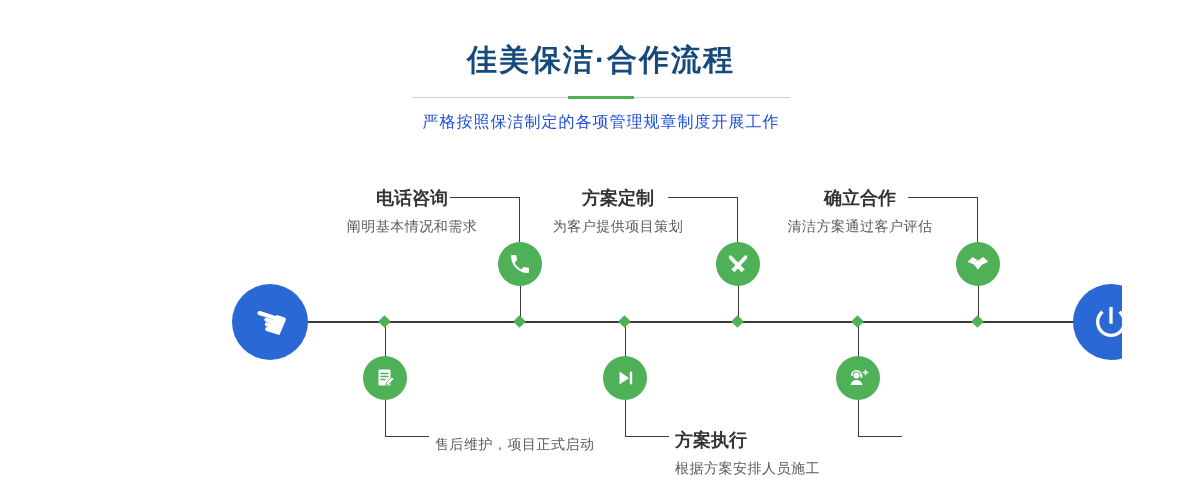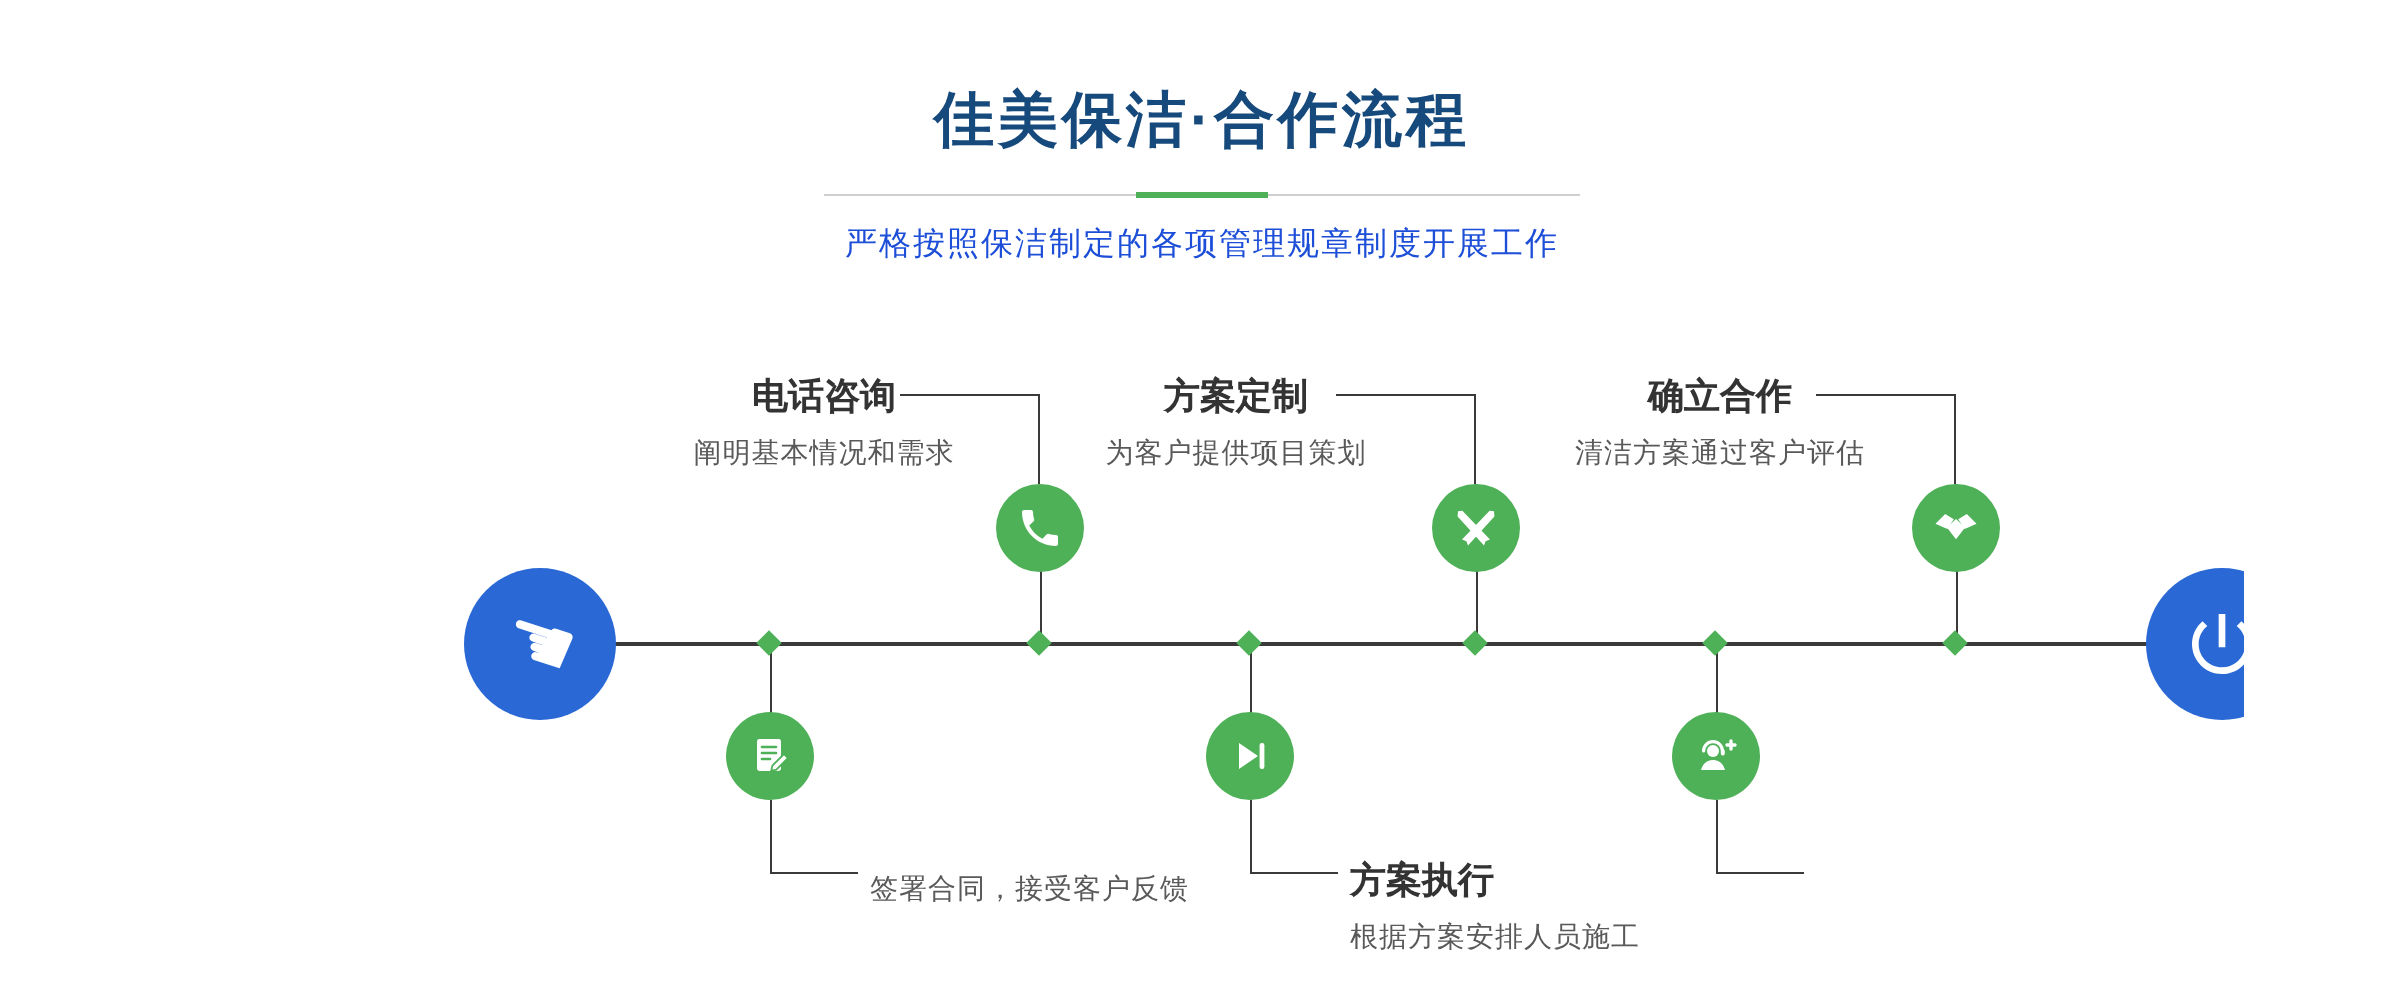--- a/index.html
+++ b/index.html
@@ -152,20 +152,20 @@
   <div class="abs step-block top" style="left:458px;top:186px;">
     <div class="step-title">方案定制</div>
     <div class="step-desc">为客户提供项目策划</div>
   </div>
   <div class="abs step-block top" style="left:700px;top:186px;">
     <div class="step-title">确立合作</div>
     <div class="step-desc">清洁方案通过客户评估</div>
   </div>
 
   <div class="abs step-block bottom" style="left:355px;top:428px;">
-    <div class="step-desc">签署合同，接受客户反馈</div>
+    <div class="step-desc">售后维护，项目正式启动</div>
   </div>
   <div class="abs step-block bottom" style="left:595px;top:428px;">
     <div class="step-title">方案执行</div>
     <div class="step-desc">根据方案安排人员施工</div>
   </div>
 
 </div>
 
 </body></html>

